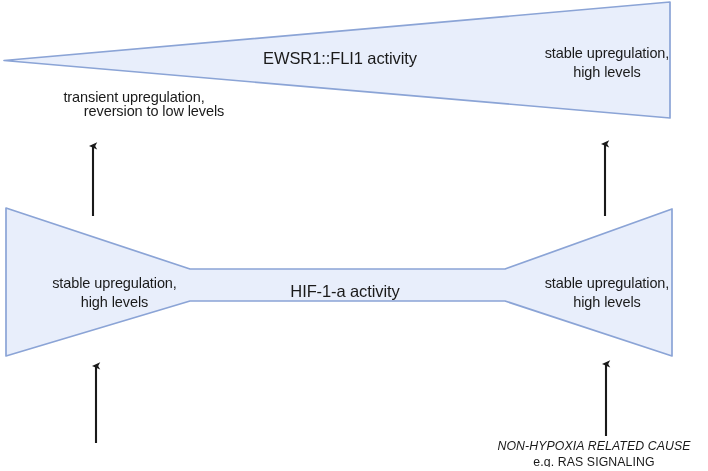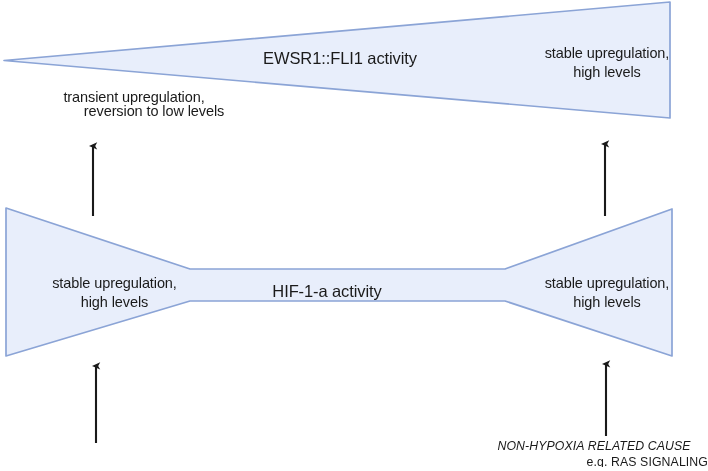--- a/index.html
+++ b/index.html
@@ -73,25 +73,25 @@
   </svg>
 
   <div class="label lbl-title ta-center" style="left:240px; top:49px; width:200px;">EWSR1::FLI1 activity</div>
 
   <div class="label lbl-body ta-left" style="left:19px; top:88px; width:230px;">transient upregulation,</div>
   <div class="label lbl-body ta-left" style="left:34px; top:102px; width:240px;">reversion to low levels</div>
 
   <div class="label lbl-body ta-left" style="left:512px; top:44px; width:190px;">stable upregulation,</div>
   <div class="label lbl-body ta-left" style="left:512px; top:63px; width:190px;">high levels</div>
 
-  <div class="label lbl-title ta-center" style="left:242px; top:282px; width:170px;">HIF-1-a activity</div>
+  <div class="label lbl-title ta-center" style="left:260px; top:282px; width:170px;">HIF-1-a activity</div>
 
   <div class="label lbl-body ta-left" style="left:22px; top:274px; width:185px;">stable upregulation,</div>
   <div class="label lbl-body ta-left" style="left:22px; top:293px; width:185px;">high levels</div>
 
   <div class="label lbl-body ta-left" style="left:512px; top:274px; width:190px;">stable upregulation,</div>
   <div class="label lbl-body ta-left" style="left:512px; top:293px; width:190px;">high levels</div>
 
 
   <div class="label lbl-caps ta-center" style="left:480px; top:438px; width:228px;font-style:italic;">NON-HYPOXIA RELATED CAUSE</div>
-  <div class="label lbl-caps ta-center" style="left:480px; top:454px; width:228px;text-align:right;">e.g. RAS SIGNALING</div>
+  <div class="label lbl-caps ta-center" style="left:480px; top:454px; width:228px;">e.g. RAS SIGNALING</div>
 
 </div>
 
 </body></html>

